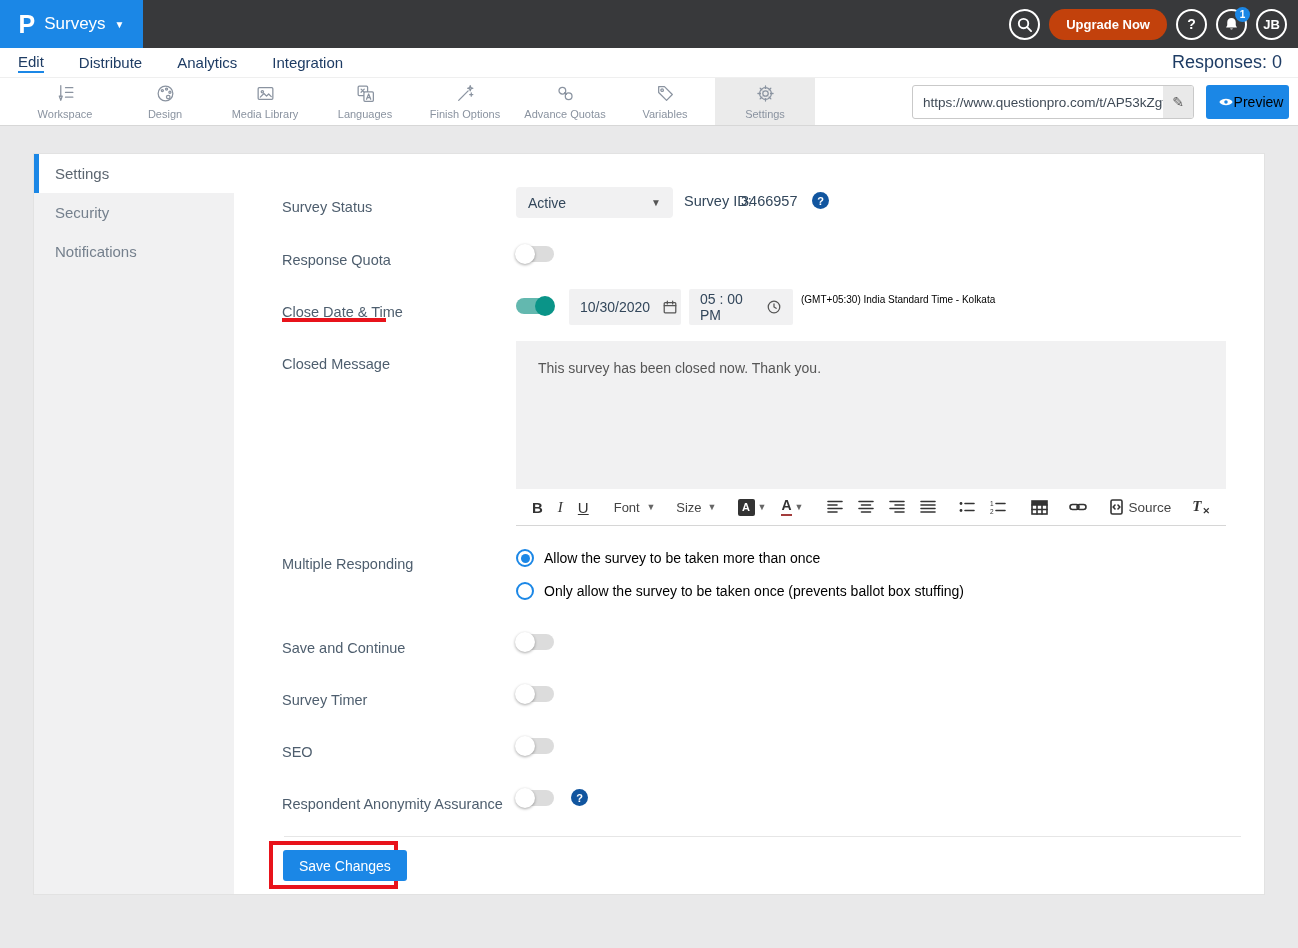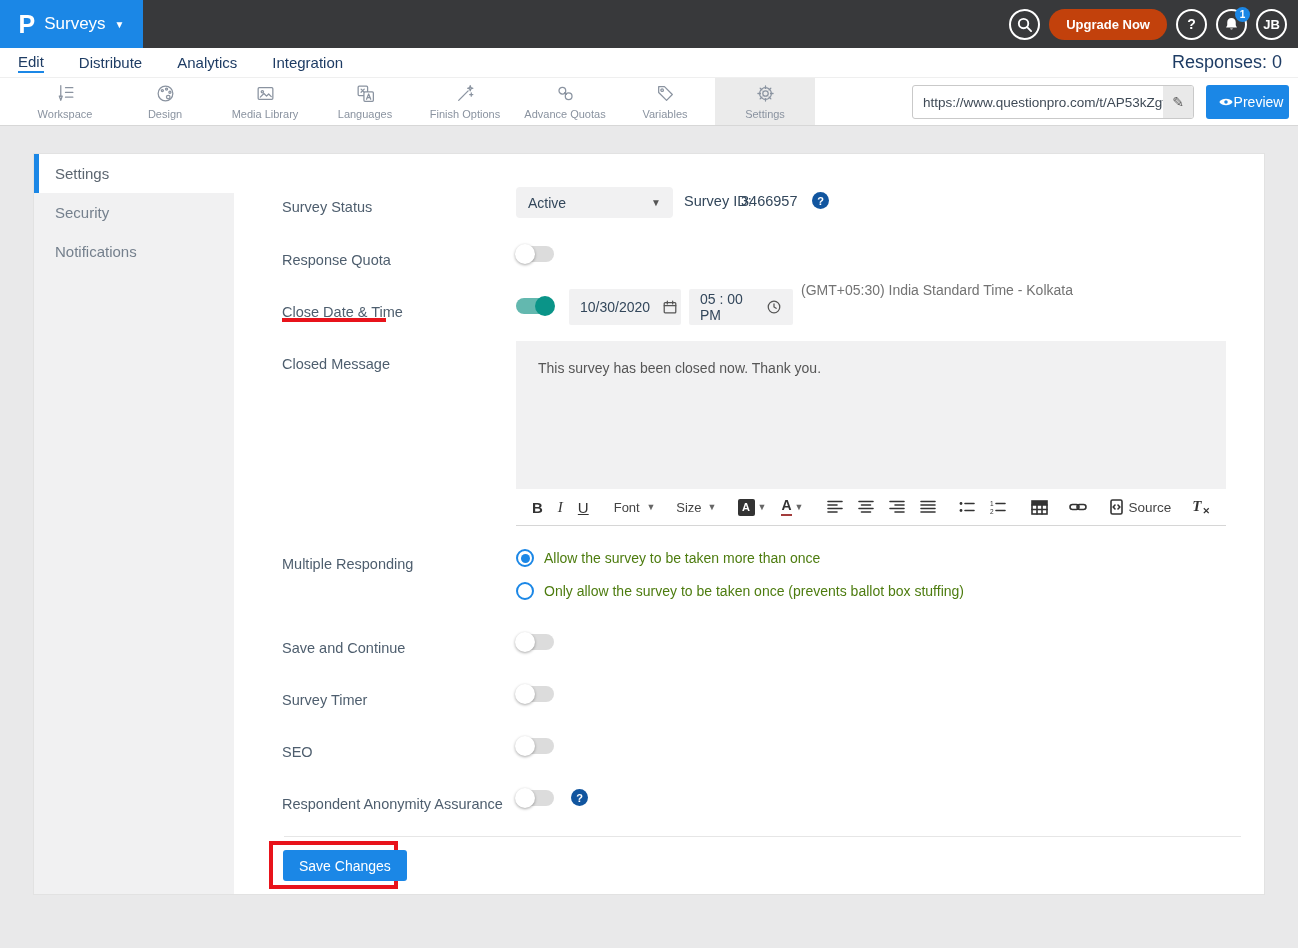--- a/index.html
+++ b/index.html
@@ -68,21 +68,21 @@
   .ticon svg { width:100%; height:100%; stroke:#8a93a0; fill:none; stroke-width:1.2; stroke-linecap:round; stroke-linejoin:round; }
   .urlbox {
     position:absolute; right:104px; top:7px; width:282px; height:34px;
     border:1px solid #c9c9c9; border-radius:3px; background:#fff;
     display:flex; align-items:center; overflow:hidden;
   }
   .urltext { flex:1; padding:0 2px 0 10px; font-size:13.5px; color:#3f4a56; white-space:nowrap; overflow:hidden; }
   .editseg { width:30px; height:100%; background:#e9e9e9; display:flex; align-items:center; justify-content:center; color:#555; font-size:14px; cursor:pointer; }
   .preview {
     position:absolute; right:9px; top:7px; width:83px; height:34px;
-    background:#1b87e6; border-radius:3px; color:#ffffff; font-size:14px;
+    background:#1b87e6; border-radius:3px; color:#000000; font-size:14px;
     display:flex; align-items:center; justify-content:center; cursor:pointer;padding-left:6px;
   }
   
   .card {
     position:absolute; left:33px; top:153px; width:1232px; height:742px;
     background:#fff; border:1px solid #e2e2e2;
   }
   .sidebar { position:absolute; left:0; top:0; width:200px; height:100%; background:#f1f1f2; }
   .sitem {
     height:39px; display:flex; align-items:center; padding-left:16px;
@@ -111,21 +111,21 @@
     background:#fff; top:-2px; left:-1px; box-shadow:0 1px 3px rgba(0,0,0,.35);
   }
   .toggle.on { background:#63b8af; }
   .toggle.on .knob { left:auto; right:-1px; background:#0a9488; box-shadow:none; }
   .field {
     position:absolute; height:36px; background:#f1f1f2; border-radius:2px;
     display:flex; align-items:center; padding:0 11px; gap:12px;
     font-size:14px; color:#33475b; cursor:pointer;
   }
   .field svg { stroke:#555; fill:none; stroke-width:1.4; stroke-linecap:round; }
-  .tz { position:absolute; left:767px; top:128px; font-size:14px; color:#737373; }
+  .tz { position:absolute; left:767px; top:140px; font-size:10px; color:#000000; }
   
   .editor { position:absolute; left:482px; top:187px; width:710px; }
   .ed-content { height:148px; background:#f1f1f2; padding:19px 22px; font-size:14px; color:#565656; cursor:text; }
   .ed-toolbar {
     height:37px; background:#fff; border-bottom:1px solid #d6d6d6;
     display:flex; align-items:center; padding:0 16px; gap:15px;
   }
   .eb { color:#333; font-size:15px; display:flex; align-items:center; cursor:pointer; }
   .eb svg { stroke:#333; fill:none; stroke-width:1.6; stroke-linecap:round; }
   .eb-b { font-weight:700; }
@@ -142,21 +142,21 @@
   .aund { font-size:14px; font-weight:700; color:#333; border-bottom:2px solid #a33c3c; line-height:1.1; }
   .eb-src { gap:6px; font-size:13.5px; color:#444; }
   .eb-tx { font-family:"Liberation Serif", serif; font-style:italic; font-weight:700; font-size:15px; }
   .eb-tx .sub { font-size:9px; font-style:normal; margin-left:1px; vertical-align:-3px; }
   
   .radio {
     position:absolute; width:18px; height:18px; border:2px solid #1b87e6;
     border-radius:50%; cursor:pointer;
   }
   .radio.checked::after { content:""; position:absolute; inset:2.5px; background:#1b87e6; border-radius:50%; }
-  .ropt { position:absolute; font-size:14px; color:#4d7c0f; }
+  .ropt { position:absolute; font-size:14px; color:#000000; }
   .divider { position:absolute; left:250px; top:682px; width:957px; height:1px; background:#e6e6e6; }
   .redbox { position:absolute; left:235px; top:687px; width:129px; height:48px; border:4px solid #e8131b; }
   .savebtn {
     position:absolute; left:249px; top:696px; height:31px; padding:0 16px;
     background:#1b87e6; border-radius:3px; color:#fff; font-size:14px;
     display:flex; align-items:center; cursor:pointer;
   }
 </style>
 </head>
 <body>

